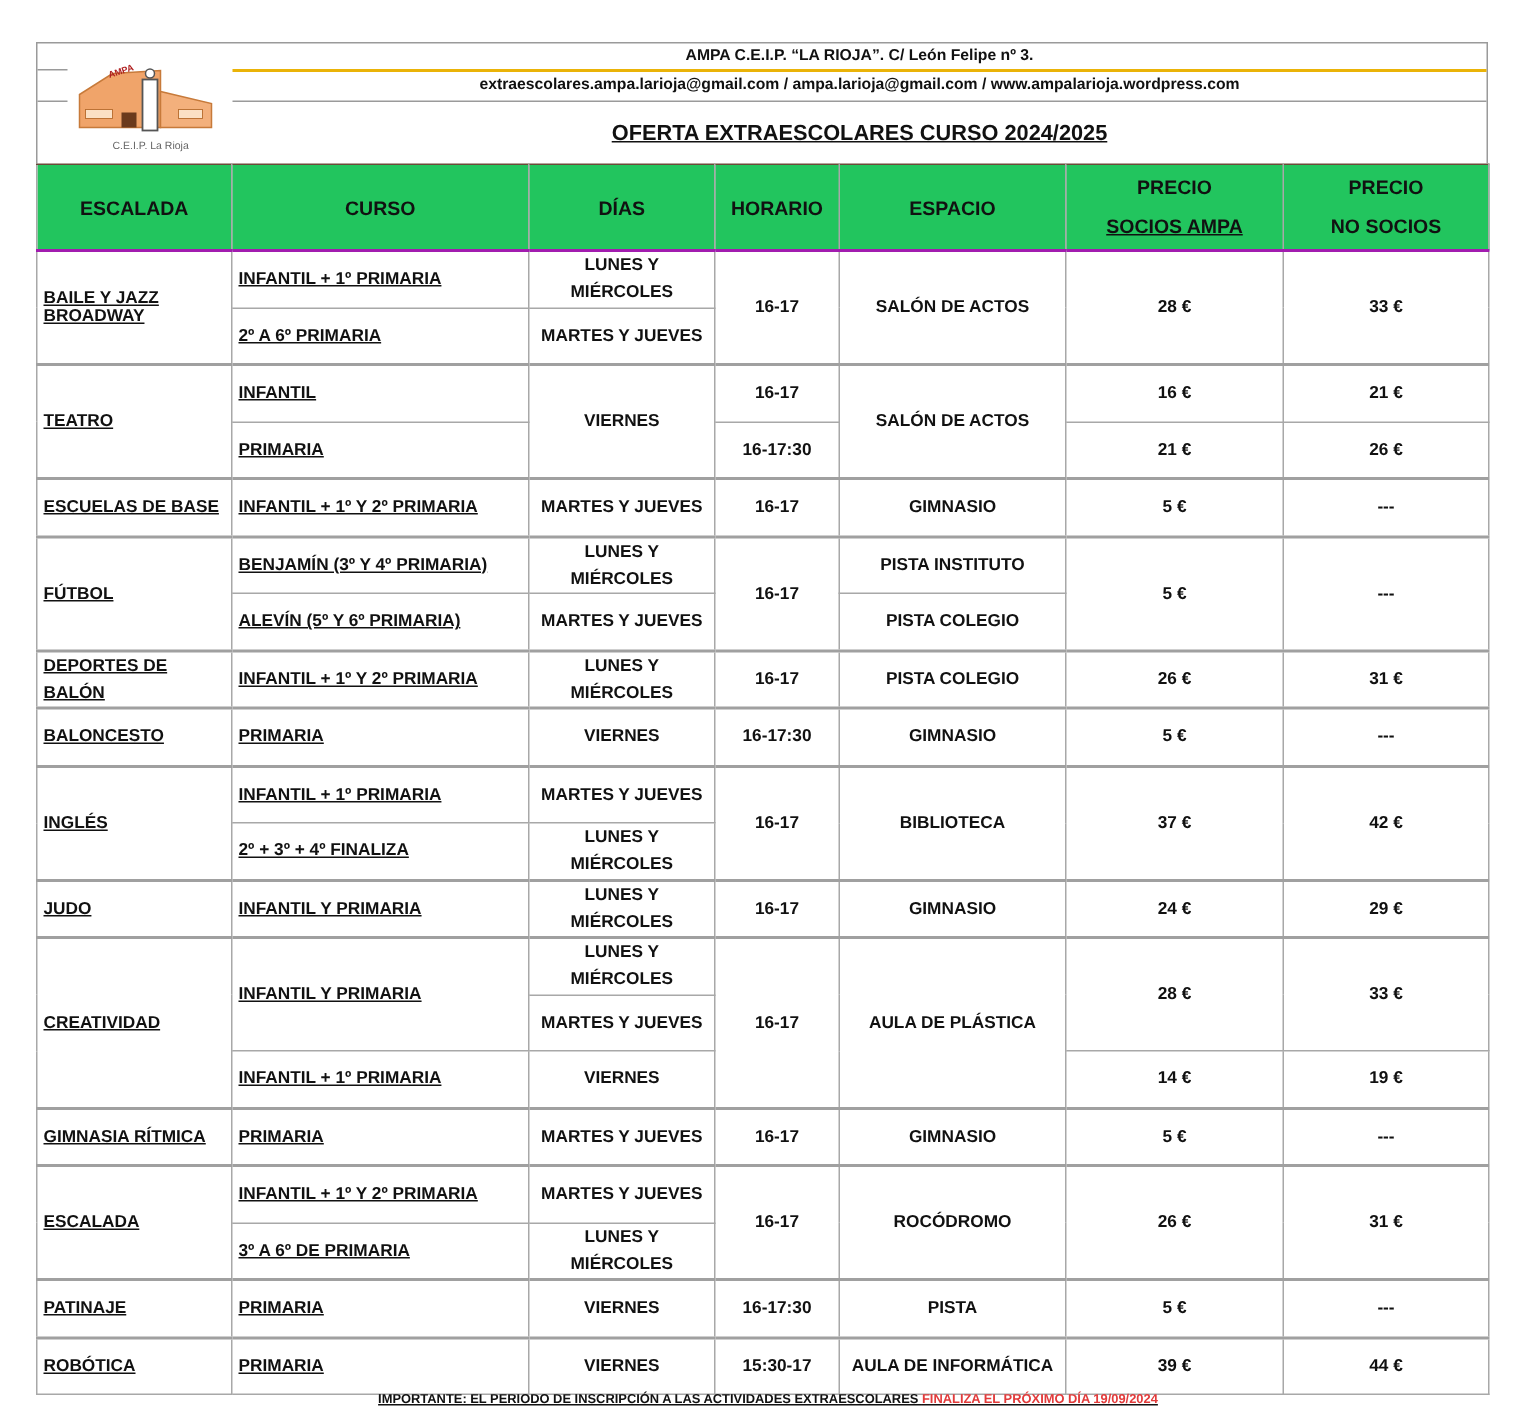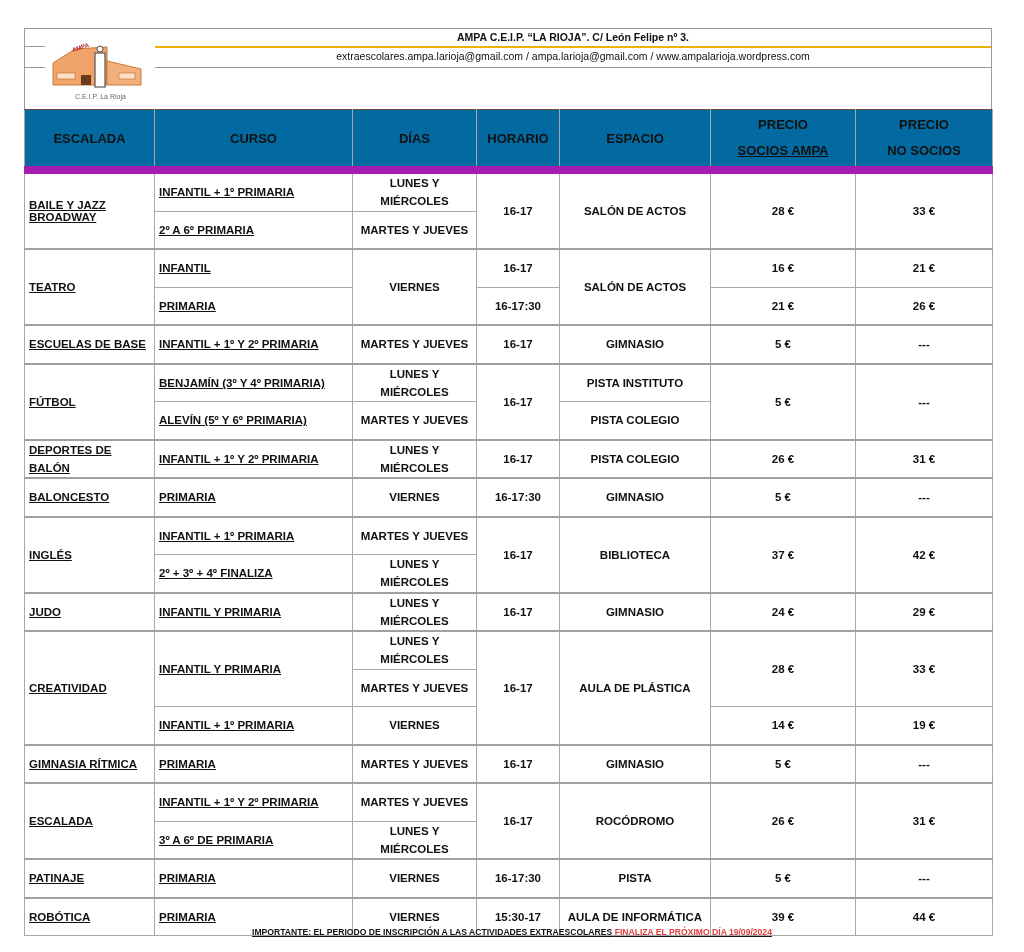--- a/index.html
+++ b/index.html
@@ -1,26 +1,26 @@
 <!DOCTYPE html>
 <html><head>
 <meta charset="utf-8">
 <style>
   html, body { margin: 0; padding: 0; background: #ffffff; }
   body { width: 1024px; height: 952px; position: relative; font-family: "Liberation Sans", sans-serif; color: #111; overflow: hidden; }
   .sheet { position: absolute; left: 24px; top: 28px; width: 968px; }
   .hdr-block { position: relative; height: 80px; border: 1px solid #9a9a9a; border-bottom: none; }
   .hdr-line1 { position: absolute; left: 130px; right: 0; top: 0; height: 17px; border-bottom: 2px solid #eab308; font-size: 10.5px; font-weight: bold; text-align: center; line-height: 17px; }
-  .hdr-line2 { position: absolute; left: 130px; right: 0; top: 17px; height: 21px; border-bottom: 1px solid #9a9a9a; font-size: 10.5px; font-weight: normal; text-align: center; line-height: 21px; }
+  .hdr-line2 { position: absolute; left: 130px; right: 0; top: 17px; height: 21px; border-bottom: 1px solid #9a9a9a; font-size: 10.5px; font-weight: bold; text-align: center; line-height: 21px; }
   .hdr-left-line { position: absolute; left: 0; width: 20px; border-top: 1px solid #9a9a9a; }
   .hdr-title { position: absolute; left: 130px; right: 0; top: 45px; height: 30px; text-align: center; font-size: 14.5px; font-weight: bold; text-decoration: underline; line-height: 30px; }
   .logo { position: absolute; left: 20px; top: 10px; width: 104px; height: 64px; }
   table.grid { border-collapse: collapse; width: 968px; table-layout: fixed; font-size: 11.5px; font-weight: bold; }
   table.grid td, table.grid th { border: 1px solid #a8a8a8; padding: 0 4px; height: 36.5px; vertical-align: middle; }
-  table.grid th { background: #0369a1; height: 56px; font-size: 13px; border-bottom: 8px solid #a21caf; border-top: 1px solid #6b4a38; margin-left: 20px; }
+  table.grid th { background: #22c55e; height: 56px; font-size: 13px; border-bottom: 2px solid #a21caf; border-top: 1px solid #6b4a38; margin-left: 20px; }
   th.small { font-size: 10.5px; }
   .price-hdr span { display: block; line-height: 26px; }
   .u { text-decoration: underline; }
   td.c { text-align: center; }
   td.l { text-align: left; text-decoration: underline; }
   tr.grp-top td { border-top: 2px solid #a0a0a0; }
   td.days2 { line-height: 18px; }
   .footer { position: absolute; left: 0; width: 1024px; top: 927px; text-align: center; font-size: 8.6px; font-weight: bold; text-decoration: underline; }
   .footer .red { color: #e23b3b; }
 </style>
@@ -37,20 +37,21 @@
       <rect x="12" y="34" width="18" height="6" fill="#fbe0c4" stroke="#b56a2c" stroke-width="0.6"></rect>
       <rect x="74" y="34" width="16" height="6" fill="#fbe0c4" stroke="#b56a2c" stroke-width="0.6"></rect>
       <rect x="36" y="36" width="10" height="10" fill="#6b3a1c"></rect>
       <rect x="50" y="14" width="10" height="34" fill="#ffffff" stroke="#555" stroke-width="1.2"></rect>
       <circle cx="55" cy="10" r="3" fill="#ffffff" stroke="#555" stroke-width="1"></circle>
       <text x="28" y="13" font-size="6" font-weight="bold" fill="#b02020" font-family="Liberation Sans, sans-serif" transform="rotate(-18 28 13)">AMPA</text>
       <text x="30" y="60" font-size="7" fill="#666" font-family="Liberation Sans, sans-serif">C.E.I.P. La Rioja</text>
     </svg>
     <div class="hdr-line1">AMPA C.E.I.P. “LA RIOJA”. C/ León Felipe nº 3.</div>
     <div class="hdr-line2">extraescolares.ampa.larioja@gmail.com / ampa.larioja@gmail.com / www.ampalarioja.wordpress.com</div>
+    <div class="hdr-title">OFERTA EXTRAESCOLARES CURSO 2024/2025</div>
   </div>
 
   <table class="grid">
     <colgroup>
       <col style="width:130px">
         <col style="width:198px">
         <col style="width:124px">
         <col style="width:83px">
         <col style="width:151px">
         <col style="width:145px">

